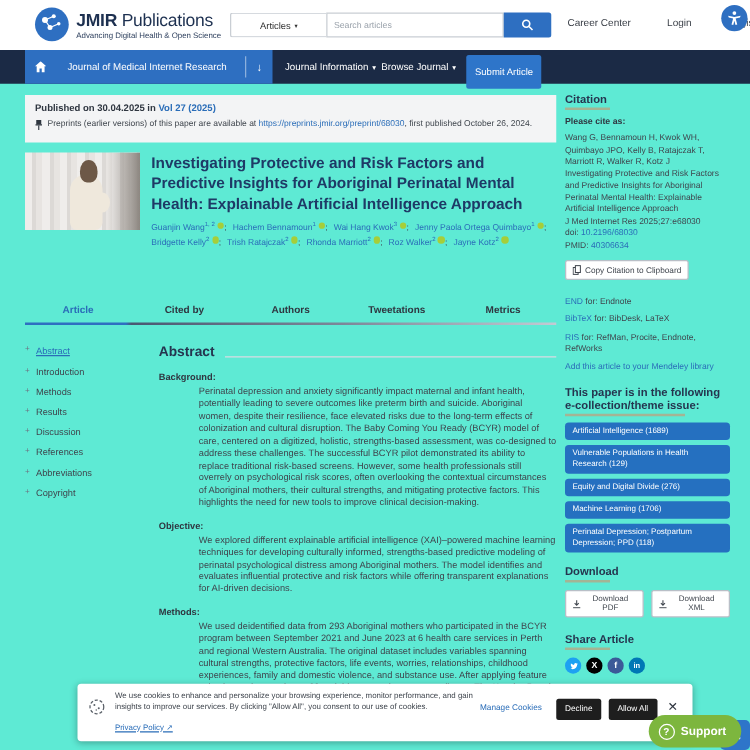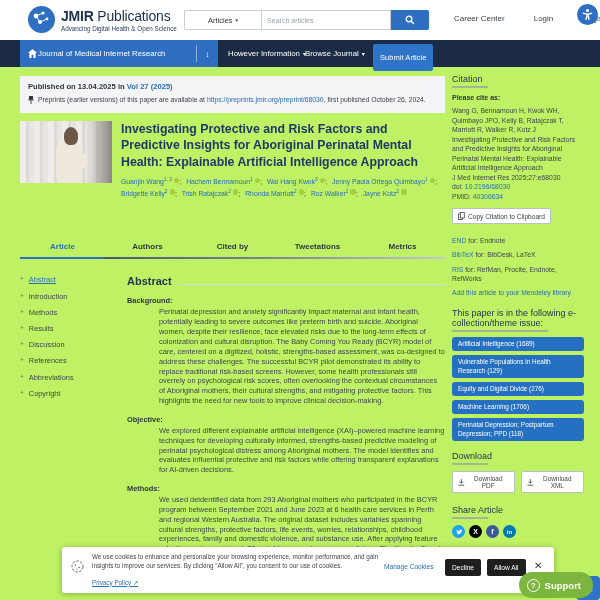--- a/index.html
+++ b/index.html
@@ -1,38 +1,38 @@
 <!DOCTYPE html>
 <html><head>
 <meta charset="utf-8">
 <style>
   * { margin:0; padding:0; box-sizing:border-box; }
   body { font-family:"Liberation Sans", sans-serif; background:#fff; }
-  .page { position:relative; width:600px; height:600px; background:#bef264; overflow:hidden; }
+  .page { position:relative; width:600px; height:600px; background:#5eead4; overflow:hidden; }
 
   
   .top { position:absolute; top:0; left:0; width:600px; height:40px; background:#fff; }
   .logo { position:absolute; left:28px; top:6px; display:flex; align-items:center; gap:6px; }
   .logo-circle { width:27px; height:27px; border-radius:50%; background:#2e6fc1; position:relative; flex:0 0 auto; }
   .logo-text .brand { font-size:14px; color:#1d3050; letter-spacing:-0.2px; }
   .logo-text .brand b { font-weight:bold; }
   .logo-text .tagline { font-size:6.3px; color:#2c3e5c; margin-top:1px; }
   .search { position:absolute; left:184px; top:10px; height:20px; display:flex; align-items:stretch; }
   .search-scope { display:flex; align-items:center; gap:3px; border:1px solid #c9ced4; border-right:none; background:#fff; font-size:7.5px; color:#333; padding:0 23px; border-radius:2px 0 0 2px; }
-  .search-input { width:130px; border:1px solid #c9ced4; font-size:7px; padding:0 5px; color:#333; outline:none; }
+  .search-input { width:142px; border:1px solid #c9ced4; font-size:7px; padding:0 5px; color:#333; outline:none; }
   .search-input::placeholder { color:#9aa2ab; }
   .search-btn { width:38px; background:#2e6fc1; border:none; border-radius:0 2px 2px 0; display:flex; align-items:center; justify-content:center; cursor:pointer; }
   .top-links { position:absolute; left:454px; top:14px; display:flex; gap:29px; font-size:8px; color:#3a3f47; }
   .top-links span { cursor:pointer; white-space:nowrap; }
   .a11y { position:absolute; right:2px; top:4px; width:21px; height:21px; border-radius:50%; background:#2e6fc1; display:flex; align-items:center; justify-content:center; }
 
   
   .navbar { position:absolute; top:40px; left:0; width:600px; height:27px; background:#1b2a45; }
   .nav-journal { position:absolute; left:20px; top:0; height:27px; width:198px; background:#2e6fc1; display:flex; align-items:center; color:#fff; }
-  .nav-journal .jtitle { font-size:7.8px; padding-left:1px; flex:1; }
+  .nav-journal .jtitle { font-size:7.8px; padding-left:17px; flex:1; }
   .nav-journal .homeic { margin-left:8px; display:flex; }
   .nav-journal .divider { width:1px; height:17px; background:rgba(255,255,255,.45); }
   .nav-journal .arrowseg { width:21px; text-align:center; font-size:9px; cursor:pointer; }
   .nav-link { position:absolute; top:0; height:27px; display:flex; align-items:center; gap:3px; color:#fff; font-size:7.8px; cursor:pointer; }
   .nav-link .caret { font-size:6px; }
   .submit-btn { position:absolute; left:373px; top:4px; height:27px; padding:0 7px; background:#2e75c9; color:#fff; font-size:7.6px; border:none; border-radius:2px; cursor:pointer; }
 
   
   .main { position:absolute; left:20px; top:76px; width:425px; }
   .pub-band { background:#f3f4f5; padding:6px 8px 7px 8px; }
@@ -70,21 +70,21 @@
   .abs-head { display:flex; align-items:flex-end; gap:8px; }
   .abs-head h2 { font-size:11px; color:#25354f; }
   .abs-head .rule { flex:1; height:1px; background:#d7dce2; margin-bottom:2px; }
   .abs-sec { margin-top:9px; }
   .abs-label { font-size:7.4px; font-weight:bold; color:#2f3640; margin-bottom:2px; }
   .abs-text { font-size:7.4px; color:#3f454d; line-height:1.33;margin-left:32px; }
   .abs-sec.results { margin-top:36px; }
 
   
   .sidebar { position:absolute; left:452px; top:74px; width:132px; }
-  .sb-h { font-size:9px; font-weight:normal; color:#25354f; margin-bottom:3px; }
+  .sb-h { font-size:9px; font-weight:bold; color:#25354f; margin-bottom:3px; }
   .sb-h::after { content:""; display:block; width:36px; height:2px; background:#a4b494; margin-top:2px; }
   .sb-h.wide::after { width:96px; }
   .sb-h.noline::after { display:none; }
   .cite-as { font-size:7px; font-weight:bold; color:#2f3640; margin:6px 0 5px 0; }
   .cite-text { font-size:6.8px; color:#3f454d; line-height:1.4; }
   .cite-text a { color:#2a6db8; text-decoration:none; }
   .copy-btn { margin-top:7px; border:1px solid #b9bfc7; background:#fff; font-size:6.6px; color:#3f454d; padding:3px 5px; border-radius:2px; display:inline-flex; align-items:center; gap:3px; cursor:pointer; }
   .export { margin-top:12px; }
   .exp-row { font-size:6.8px; color:#3f454d; margin-top:5px; line-height:1.35; }
   .exp-row a { color:#2a6db8; text-decoration:none; }
@@ -174,35 +174,35 @@
       <span class="homeic">
         <svg width="9" height="9" viewBox="0 0 10 10">
             <path d="M5 0 L10 4.5 L8.5 4.5 L8.5 10 L6 10 L6 6.5 L4 6.5 L4 10 L1.5 10 L1.5 4.5 L0 4.5 Z" fill="#fff"></path>
           </svg>
       </span>
       <span class="jtitle">Journal of Medical Internet Research</span>
       <span class="divider"></span>
       <span class="arrowseg">↓</span>
     </div>
     <div class="nav-link" style="left:228px;">
-      <span>However Information</span>
+      <span>Journal Information</span>
         <span class="caret">▾</span>
     </div>
     <div class="nav-link" style="left:305px;">
       <span>Browse Journal</span>
         <span class="caret">▾</span>
     </div>
     <button class="submit-btn">Submit Article</button>
   </nav>
 
   <div class="main">
 
     <div class="pub-band">
       <div class="pub-line1">
-        <span>Published on 13.04.2025 in</span>
+        <span>Published on 30.04.2025 in</span>
         <a href="#">Vol 27 (2025)</a>
       </div>
       <div class="pub-line2">
         <span style="flex:0 0 auto; margin-top:1px;">
           <svg width="6" height="8" viewBox="0 0 6 8">
               <rect x="1" y="0" width="4" height="3.6" fill="#2f3640"></rect>
               <rect x="0.4" y="3.4" width="5.2" height="1" fill="#2f3640"></rect>
               <line x1="3" y1="4.4" x2="3" y2="8" stroke="#2f3640" stroke-width="0.9"></line>
             </svg>
         </span>
@@ -231,22 +231,22 @@
           <span class="au"><a href="#">Trish Ratajczak</a><sup>2</sup><span class="orcid"></span><span class="sep">;</span></span>
           <span class="au"><a href="#">Rhonda Marriott</a><sup>2</sup><span class="orcid"></span><span class="sep">;</span></span>
           <span class="au"><a href="#">Roz Walker</a><sup>2</sup><span class="orcid"></span><span class="sep">;</span></span>
           <span class="au"><a href="#">Jayne Kotz</a><sup>2</sup><span class="orcid"></span><span class="sep"></span></span>
         </div>
       </div>
     </div>
 
     <div class="tabs">
       <div class="tab active">Article</div>
+      <div class="tab">Cited by</div>
       <div class="tab">Authors</div>
-      <div class="tab">Cited by</div>
       <div class="tab">Tweetations</div>
       <div class="tab">Metrics</div>
     </div>
     <div class="tabline"></div>
 
     <div class="cols">
       <div class="toc">
         <div class="toc-item active">
             <span class="bullet">+</span>
             <a href="#">Abstract</a>

